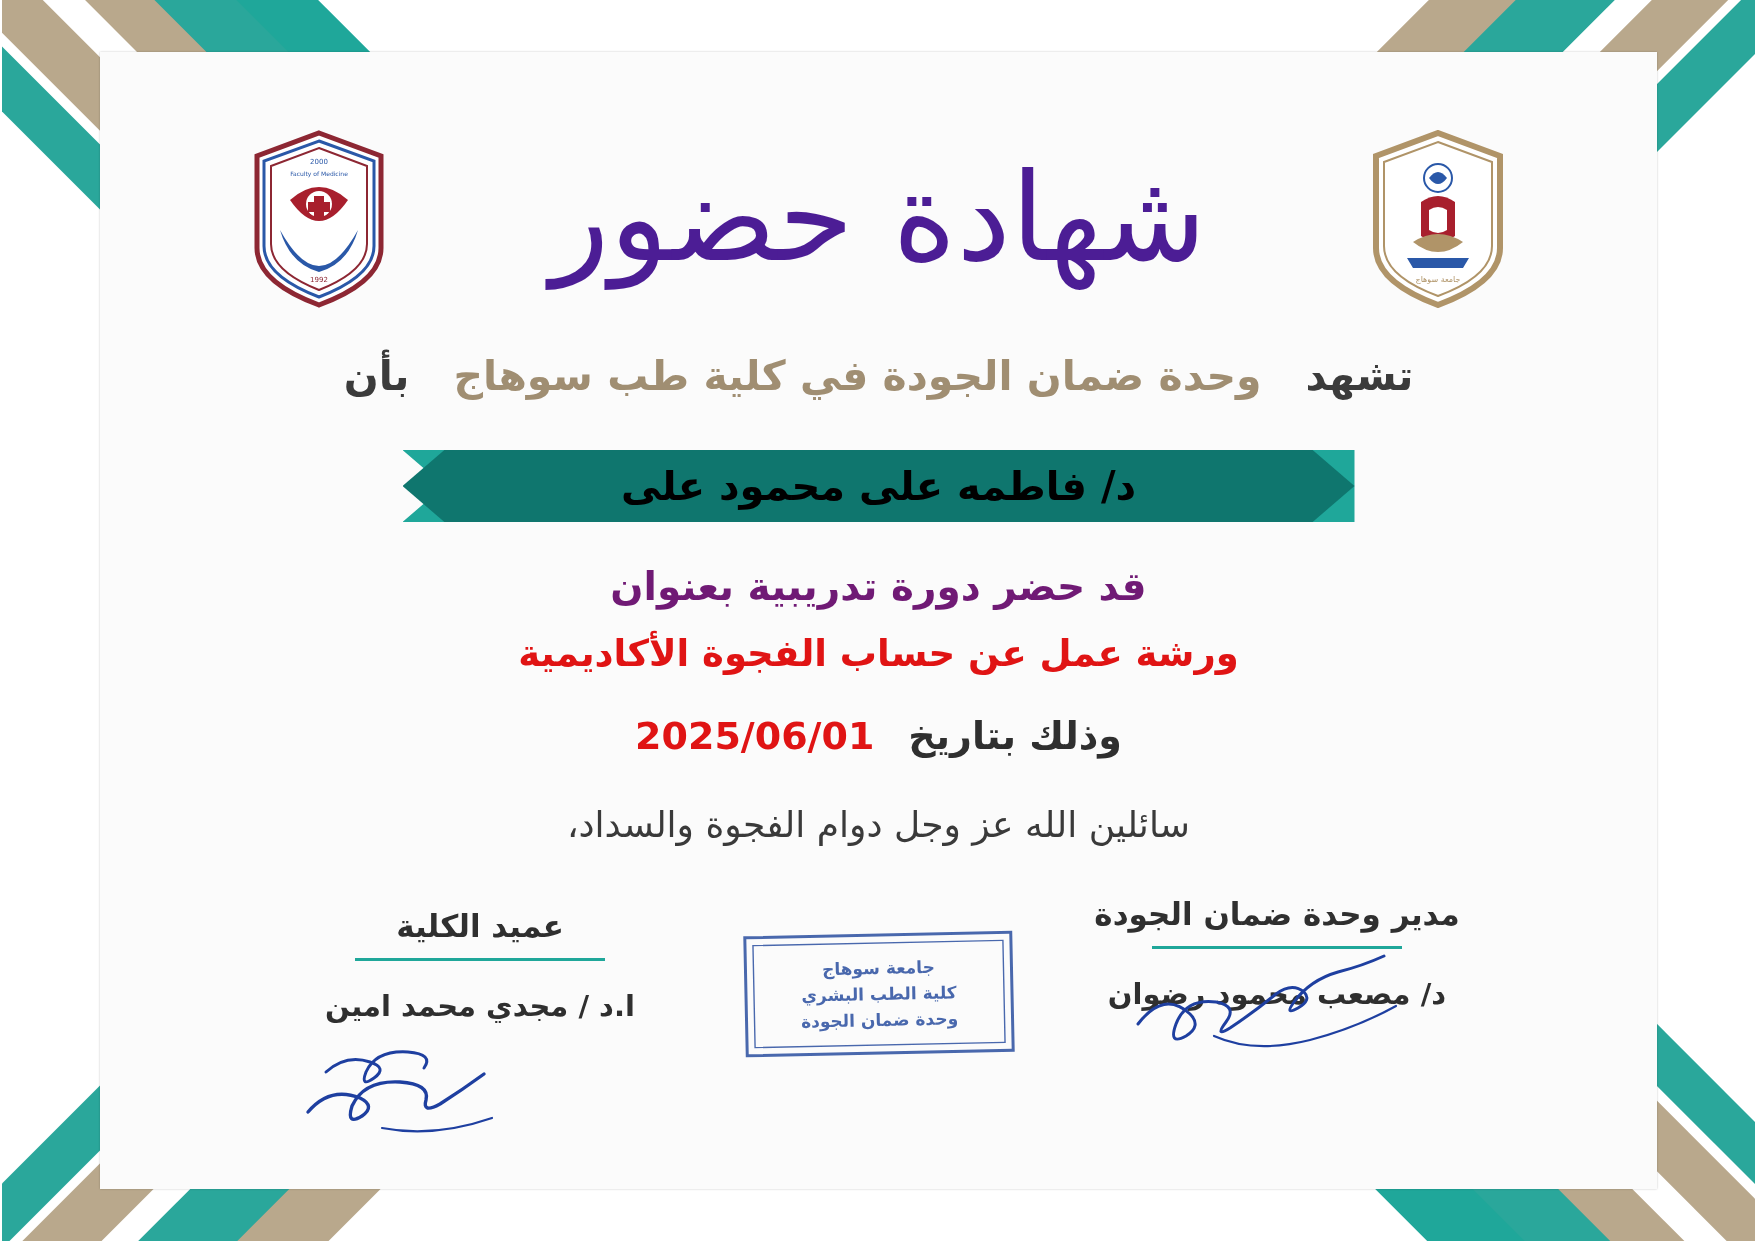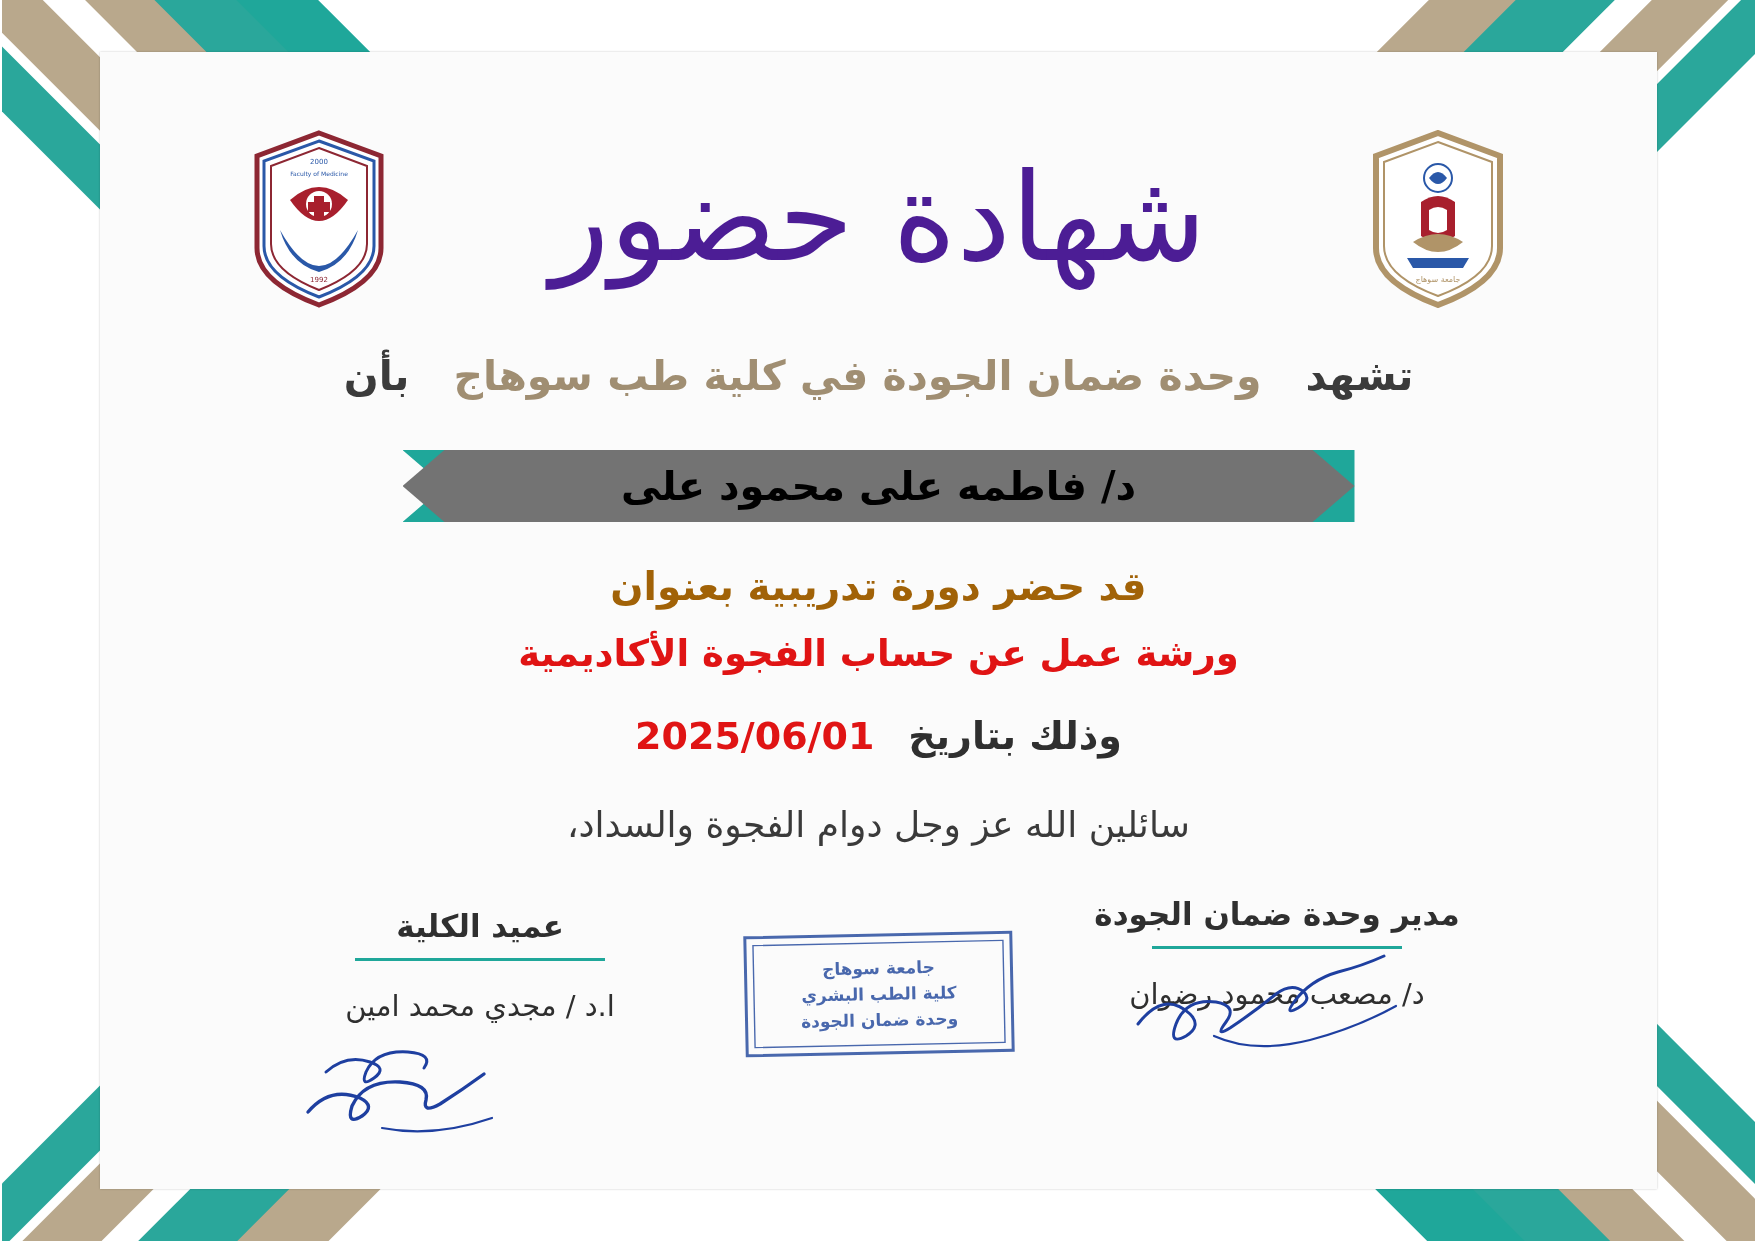--- a/index.html
+++ b/index.html
@@ -156,21 +156,21 @@
     clip-path: polygon(0 0, 100% 0, 100% 100%, 0 100%, 4.4% 50%);
     -webkit-clip-path: polygon(0 0, 100% 0, 100% 100%, 0 100%, 4.4% 50%);
   }
   .ribbon-inner {
     position: absolute;
     top: 398px;
     left: 50%;
     transform: translateX(-50%);
     width: 952px;
     height: 72px;
-    background: #737373;
+    background: #0f766e;
     clip-path: polygon(4.4% 0, 95.6% 0, 100% 50%, 95.6% 100%, 4.4% 100%, 0 50%);
     -webkit-clip-path: polygon(4.4% 0, 95.6% 0, 100% 50%, 95.6% 100%, 4.4% 100%, 0 50%);
     display: flex;
     align-items: center;
     justify-content: center;
   }
   .ribbon-name {
     font-size: 40px;
     font-weight: 700;
     color: #000000;
@@ -182,21 +182,21 @@
     position: absolute;
     left: 0;
     right: 0;
     text-align: center;
     direction: rtl;
   }
   .line-attended {
     top: 512px;
     font-size: 39px;
     font-weight: 700;
-    color: #a16207;
+    color: #701a75;
   }
   .line-course {
     top: 580px;
     font-size: 37px;
     font-weight: 700;
     color: #e01414;
   }
   .line-date-wrap {
     top: 662px;
     display: flex;
@@ -240,21 +240,21 @@
     margin-bottom: 14px;
   }
   .sig-rule {
     width: 250px;
     height: 3px;
     background: #1fa79a;
     margin: 0 auto 28px auto;
   }
   .sig-name {
     font-size: 29px;
-    font-weight: 400;
+    font-weight: 700;
     color: #2f2f2f;
   }
 
   
   .handwrite {
     position: absolute;
     pointer-events: none;
   }
   .hw-right { top: 880px; right: 205px; }
   .hw-left  { top: 980px; left: 186px; }

